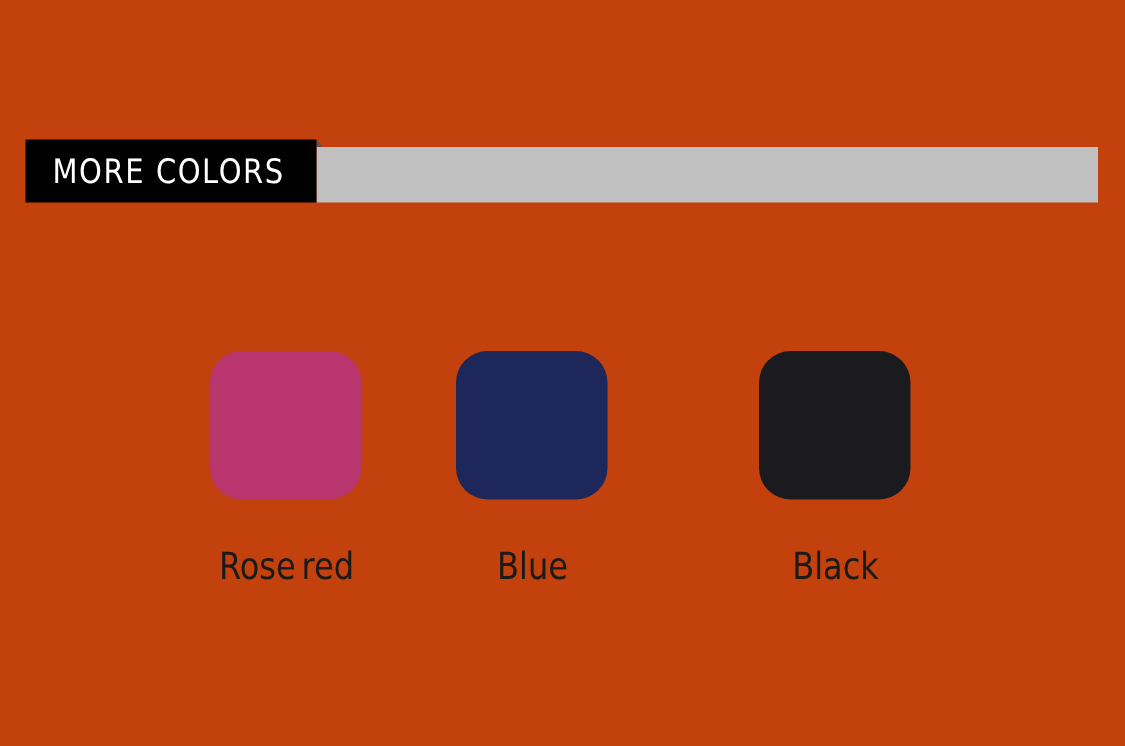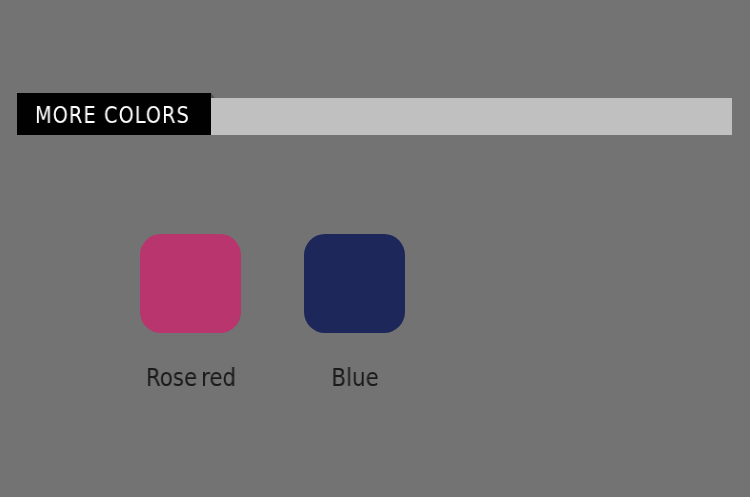--- a/index.html
+++ b/index.html
@@ -15,21 +15,21 @@
     overflow: hidden;
     position: relative;
   }
 
   #stage {
     position: absolute;
     left: 0;
     top: 0;
     width: 750px;
     height: 497px;
-    background: #737373;
+    background: #c2410c;
   }
 
   
   .ribbon {
     position: absolute;
     left: 0;
     top: 93px;
     width: 750px;
     height: 42px;
   }
@@ -127,15 +127,19 @@
 
   <div class="swatch-row">
       <div class="swatch-item" style="left: 140px;">
         <div class="swatch-chip" style="background: rgb(184, 53, 109);"></div>
         <div class="swatch-label">Rose red</div>
       </div>
       <div class="swatch-item" style="left: 304px;">
         <div class="swatch-chip" style="background: rgb(30, 39, 89);"></div>
         <div class="swatch-label">Blue</div>
       </div>
+      <div class="swatch-item" style="left: 506px;">
+        <div class="swatch-chip" style="background: rgb(26, 26, 31);"></div>
+        <div class="swatch-label">Black</div>
+      </div>
     </div>
 
 </div>
 
 </body></html>

